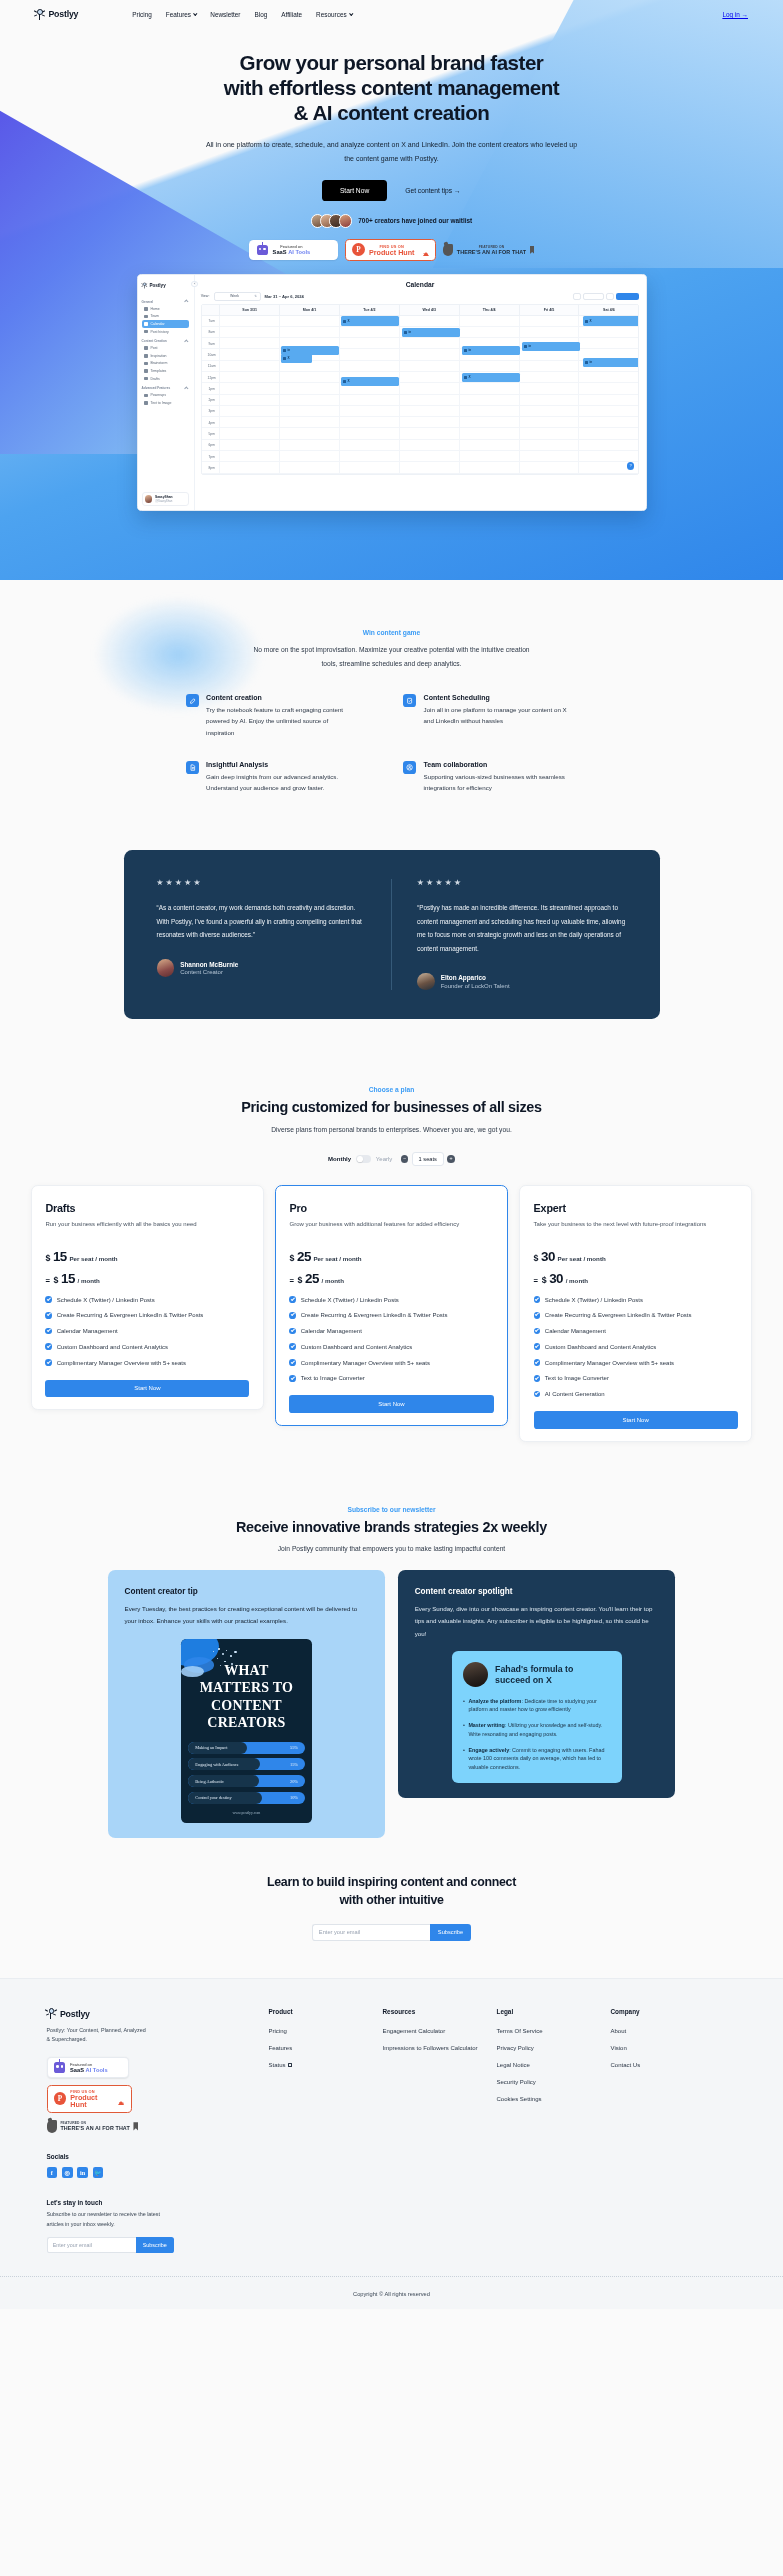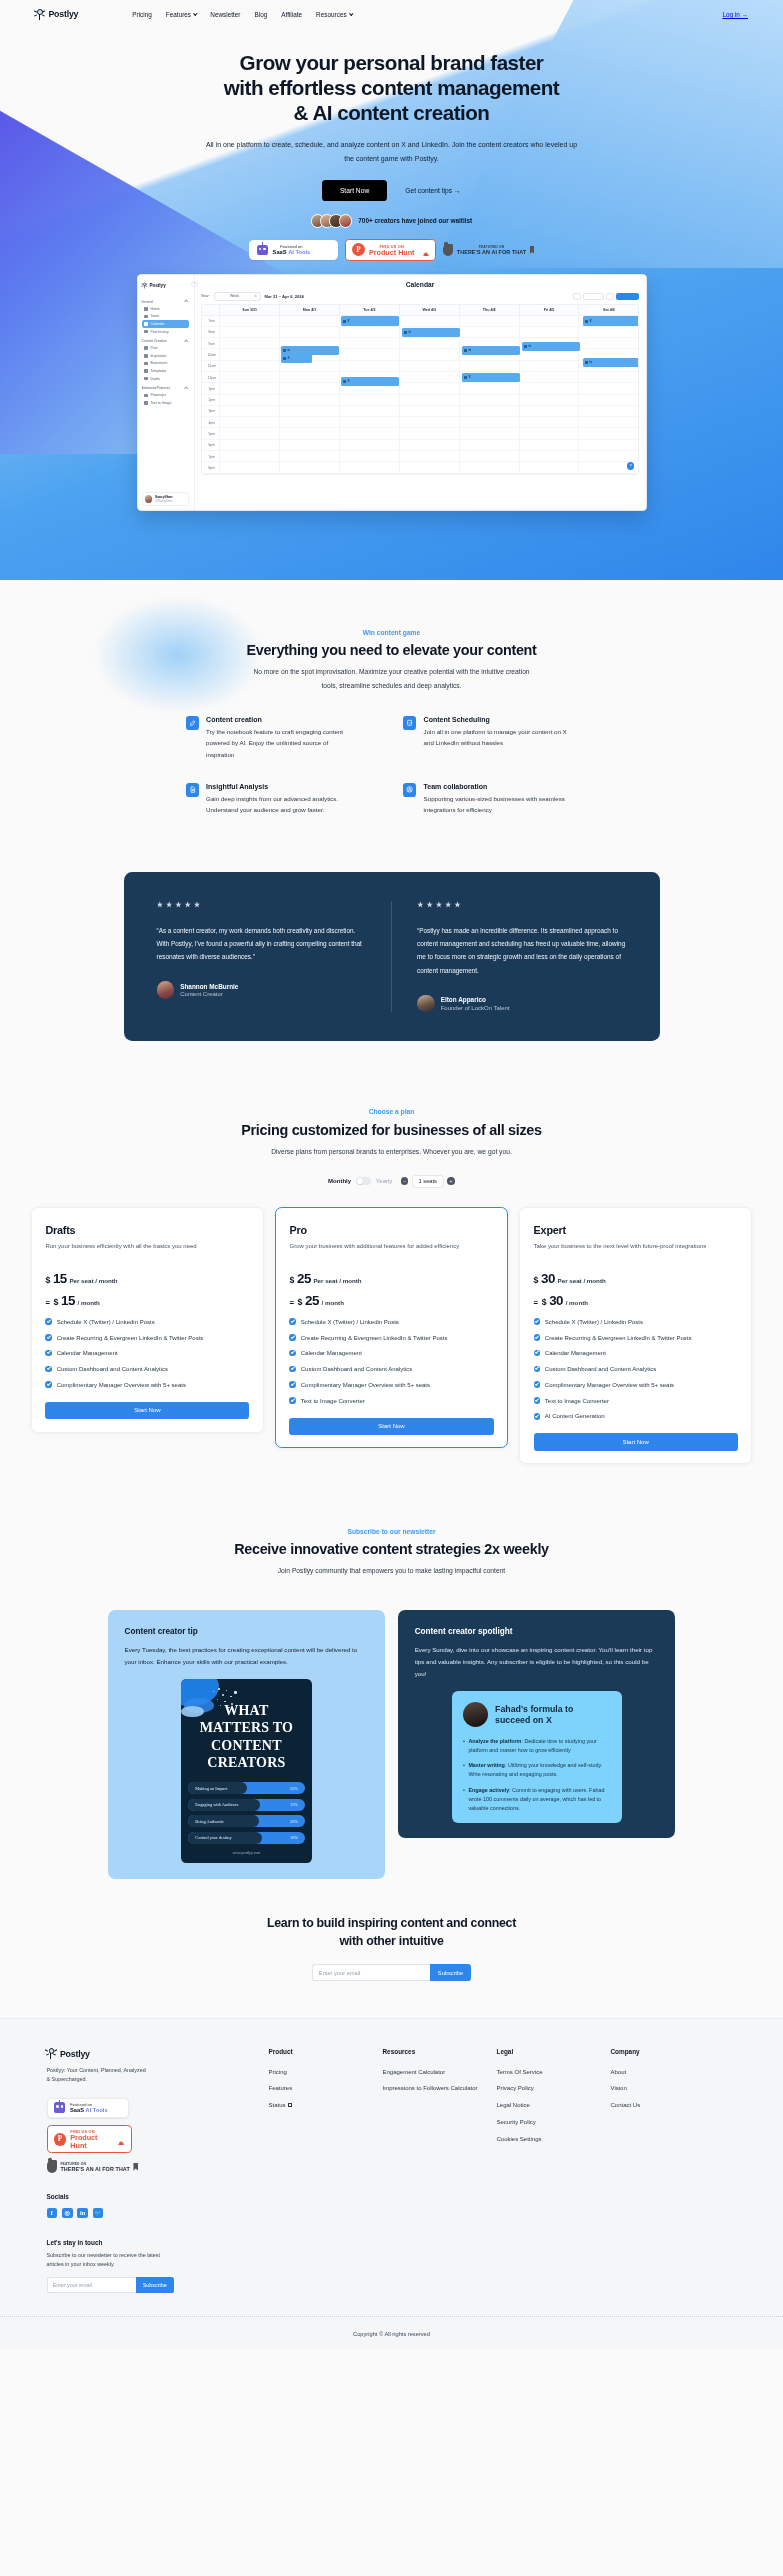--- a/index.html
+++ b/index.html
@@ -162,21 +162,21 @@
   .pper{font-size:6.2px;font-weight:bold;color:#2b3645}
   .peq{font-size:7.7px;font-weight:bold;margin-right:1px}
   .plist{margin-top:9.3px;display:flex;flex-direction:column;gap:6.2px}
   .pli{display:flex;gap:4.6px;align-items:flex-start;font-size:6px;line-height:1.6;color:#2b3645}
   .tick{width:6.7px;height:6.7px;border-radius:50%;background:#2f86ea;flex:0 0 auto;position:relative;margin-top:0.5px}
   .tick:after{content:"";position:absolute;left:1.8px;top:1.6px;width:2.6px;height:1.3px;border-left:0.7px solid #fff;border-bottom:0.7px solid #fff;transform:rotate(-45deg)}
   .pbtn{margin-top:11.3px;width:100%;background:#2f86ea;color:#fff;border:0;border-radius:3.1px;padding:5.7px 0;font-size:6px;font-family:inherit;cursor:pointer}
 
   
   .nsec{background:#fafafa;padding:33px 0 0}
-  .ngrid{width:567px;margin:32px auto 0;display:grid;grid-template-columns:1fr 1fr;gap:13.4px;align-items:start}
+  .ngrid{width:567px;margin:14px auto 0;display:grid;grid-template-columns:1fr 1fr;gap:13.4px;align-items:start}
   .ncard{border-radius:7.2px;padding:17.5px 16.5px 15.5px}
   .ncard.light{background:#a9d5f8}
   .ncard.dark{background:#1b3a57}
   .nt{font-size:8.2px;font-weight:bold;margin-bottom:7.2px}
   .ncard.dark .nt{color:#fff}
   .nd{font-size:6.2px;line-height:1.95;color:#14202f}
   .ncard.dark .nd{color:#dce7f1}
   .infog{margin:11.3px auto 0;width:131px;background:#0b2335;border-radius:5.2px;padding:9.3px 7.2px 8.2px;position:relative;overflow:hidden}
   .blob{position:absolute;left:-11.3px;top:-9.3px;width:49px;height:36px;background:#1e7de0;border-radius:50% 50% 60% 40%}
   .blob2{position:absolute;left:3.1px;top:18.5px;width:30px;height:15.5px;background:#2f86ea;border-radius:50%;opacity:.85}
@@ -622,21 +622,20 @@
             <div class="helpb">?</div>
           </div>
         </div>
       </div>
     </div>
   </section>
 
   <section class="features">
     <div class="fglow"></div>
     <div class="eyebrow">Win content game</div>
-    <h2 class="sec">Everything you need to elevate your content</h2>
     <p class="secsub">No more on the spot improvisation. Maximize your creative potential with the intuitive creation tools, streamline schedules and deep analytics.</p>
     <div class="fgrid" id="features-grid">
         <div class="fcard">
           <div class="ficon">
             <svg viewBox="0 0 15 16">
               <path d="M3 11l7-7 3 3-7 7H3z"></path>
             </svg>
           </div>
           <div>
             <div class="ftitle">Content creation</div>
@@ -842,21 +841,21 @@
             <div class="pli">
               <i class="tick"></i>
               <span>AI Content Generation</span>
             </div>
           </div><button class="pbtn">Start Now</button></div>
       </div>
   </section>
 
   <section class="nsec">
     <div class="eyebrow">Subscribe to our newsletter</div>
-    <h2 class="sec">Receive innovative content strategies 2x weekly</h2>
+    <h2 class="sec">Receive innovative brands strategies 2x weekly</h2>
     <p class="secsub">Join Postlyy community that empowers you to make lasting impactful content</p>
 
     <div class="ngrid">
       <div class="ncard light">
         <div class="nt">Content creator tip</div>
         <div class="nd">Every Tuesday, the best practices for creating exceptional content will be delivered to your inbox. Enhance your skills with our practical examples.</div>
         <div class="infog">
           <div class="blob"></div>
           <div class="blob2"></div>
           <div class="blob3"></div>

